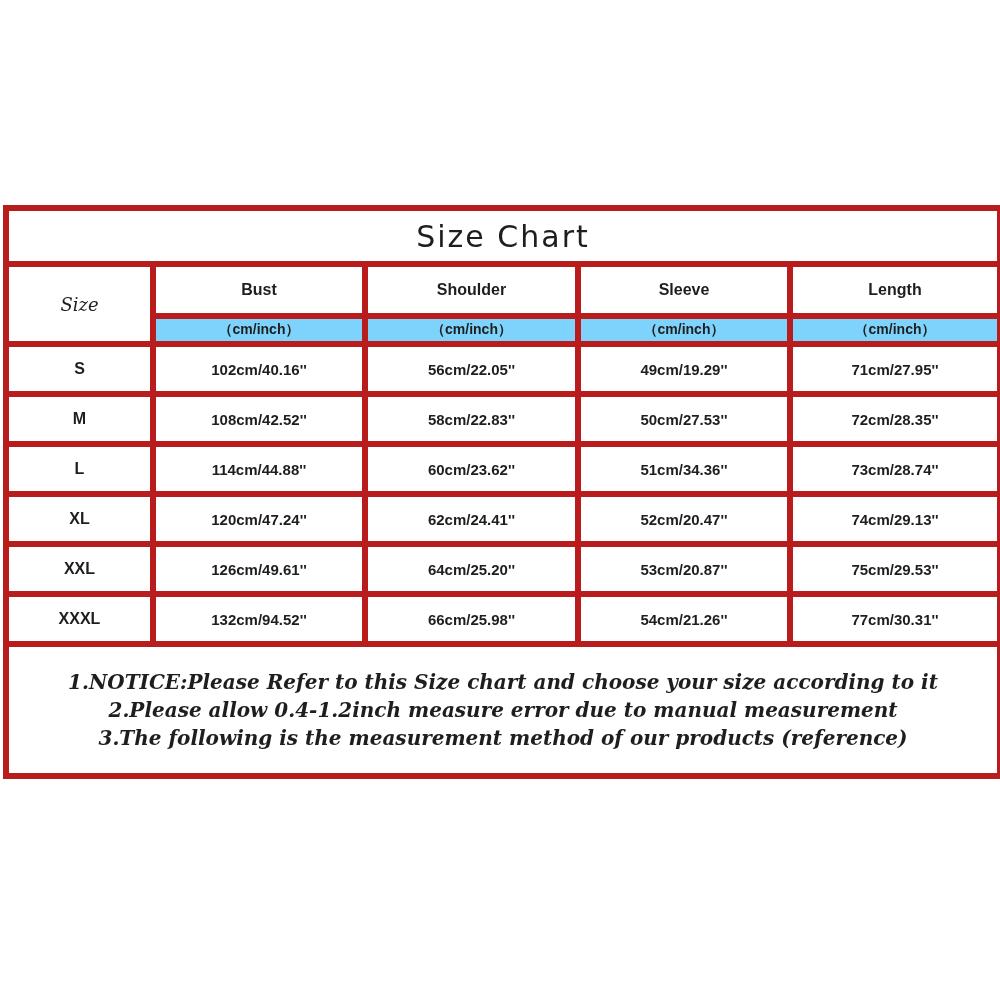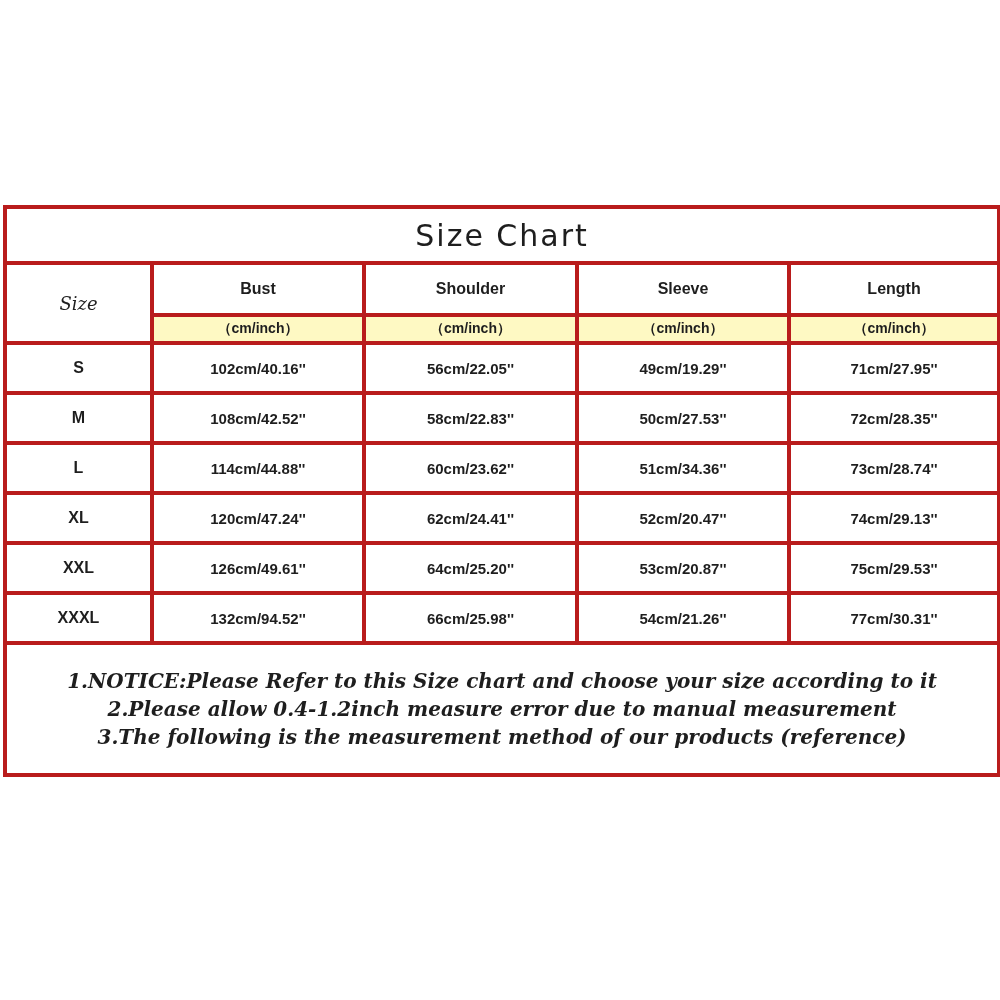--- a/index.html
+++ b/index.html
@@ -17,21 +17,21 @@
   }
   table.size-chart {
     position: absolute;
     left: 3px;
     top: 205px;
     width: 994px;
     border-collapse: collapse;
     table-layout: fixed;
   }
   table.size-chart td {
-    border: 4px solid #b91c1c;
+    border: 6px solid #b91c1c;
     text-align: center;
     vertical-align: middle;
     color: #1e1e1e;
     padding: 0;
   }
   col.c-size   { width: 147px; }
   col.c-bust   { width: 212px; }
   col.c-shoulder { width: 213px; }
   col.c-sleeve { width: 212px; }
   col.c-length { width: 210px; }
@@ -50,21 +50,21 @@
     font-size: 18px;
     color: #222222;
     font-weight: 400;
   }
   td.col-header-cell {
     font-weight: bold;
     font-size: 16px;
   }
   tr.unit-row { height: 28px; }
   td.unit-cell {
-    background: #fef9c3;
+    background: #7dd3fc;
     font-weight: bold;
     font-size: 14px;
   }
   tr.data-row { height: 50px; }
   td.row-size-cell {
     font-weight: bold;
     font-size: 16px;
   }
   td.value-cell {
     font-weight: bold;

